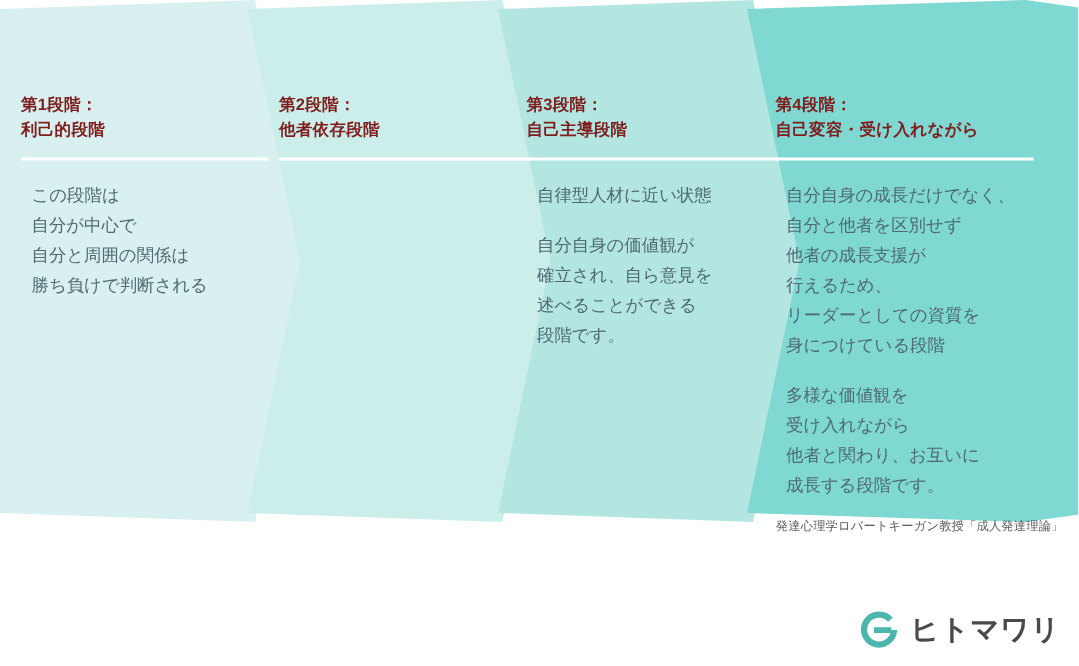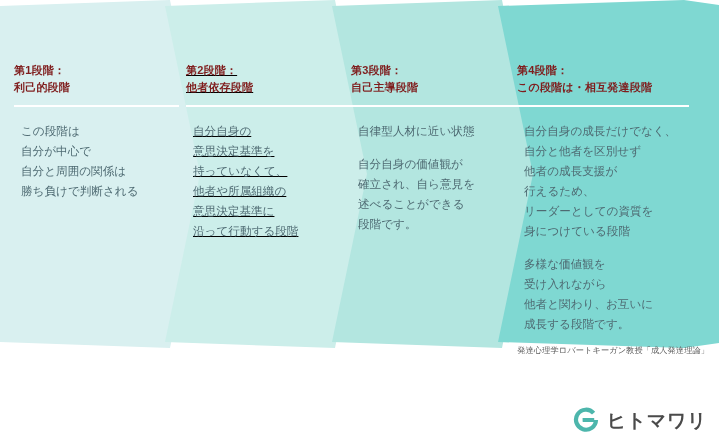--- a/index.html
+++ b/index.html
@@ -82,21 +82,21 @@
   }
   .stage-body:last-child { margin-bottom: 0; }
 
   
   #panel-1 { left: 0px;   width: 205px; }
   #panel-2 { left: 165px; width: 205px; }
   #panel-3 { left: 332px; width: 205px; }
   #panel-4 { left: 498px; width: 221px; }
 
   #panel-1 .stage-content { left: 14px;  right: 26px; }
-  #panel-2 .stage-content { left: 21px;  right: 16px; text-decoration: underline; }
+  #panel-2 .stage-content { left: 21px;  right: 16px; }
   #panel-3 .stage-content { left: 19px;  right: 16px; }
   #panel-4 .stage-content { left: 19px;  right: 30px; }
 
   
   #citation {
     position: absolute;
     top: 345px;
     right: 10px;
     font-size: 8.2px;
     color: #5b5b5b;
@@ -155,26 +155,20 @@
     <div class="stage-panel" id="panel-2">
       <div class="shape">
         <svg viewBox="0 0 205 348" preserveAspectRatio="none" aria-hidden="true">
           <path d="M0,6 L170,0 L205,174 L170,348 L0,342 L35,174 Z" fill="#cceeea"></path>
         </svg>
       </div>
       <div class="stage-content">
         <h3 class="stage-title">第2段階：
 他者依存段階</h3>
         <div class="stage-rule"></div>
-        <p class="stage-body">自分自身の
-意思決定基準を
-持っていなくて、
-他者や所属組織の
-意思決定基準に
-沿って行動する段階</p>
       </div>
     </div>
 
     <div class="stage-panel" id="panel-3">
       <div class="shape">
         <svg viewBox="0 0 205 348" preserveAspectRatio="none" aria-hidden="true">
           <path d="M0,6 L170,0 L205,174 L170,348 L0,342 L35,174 Z" fill="#b3e6e0"></path>
         </svg>
       </div>
       <div class="stage-content">
@@ -190,21 +184,21 @@
     </div>
 
     <div class="stage-panel" id="panel-4">
       <div class="shape">
         <svg viewBox="0 0 221 348" preserveAspectRatio="none" aria-hidden="true">
           <path d="M0,6 L186,0 L221,5 L221,343 L186,348 L0,342 L35,174 Z" fill="#7fd8d2"></path>
         </svg>
       </div>
       <div class="stage-content">
         <h3 class="stage-title">第4段階：
-この段階は・相互発達段階</h3>
+自己変容・受け入れながら</h3>
         <div class="stage-rule"></div>
         <p class="stage-body">自分自身の成長だけでなく、
 自分と他者を区別せず
 他者の成長支援が
 行えるため、
 リーダーとしての資質を
 身につけている段階</p>
         <p class="stage-body">多様な価値観を
 受け入れながら
 他者と関わり、お互いに

